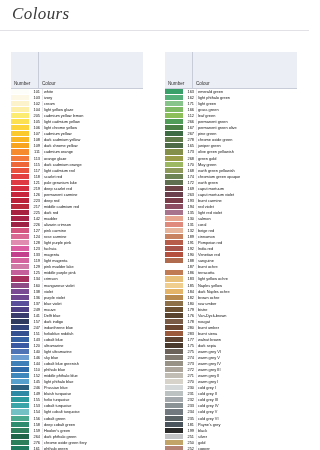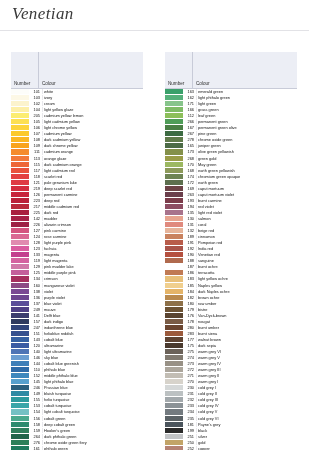--- a/index.html
+++ b/index.html
@@ -110,21 +110,21 @@
     white-space: nowrap;
     overflow: hidden;
     padding-left: 1px;
     border-left: 1px solid #e8e8ec;
     box-sizing: border-box;
   }
 </style>
 </head>
 <body>
 
-<div class="page-title">Venetian</div>
+<div class="page-title">Colours</div>
 <div class="title-rule"></div>
 
 <div class="columns">
   <div class="col">
     <div class="table-head">
       <div class="th th-number">Number</div>
       <div class="th th-colour">Colour</div>
     </div>
     <div class="rows">
         <div class="row">

